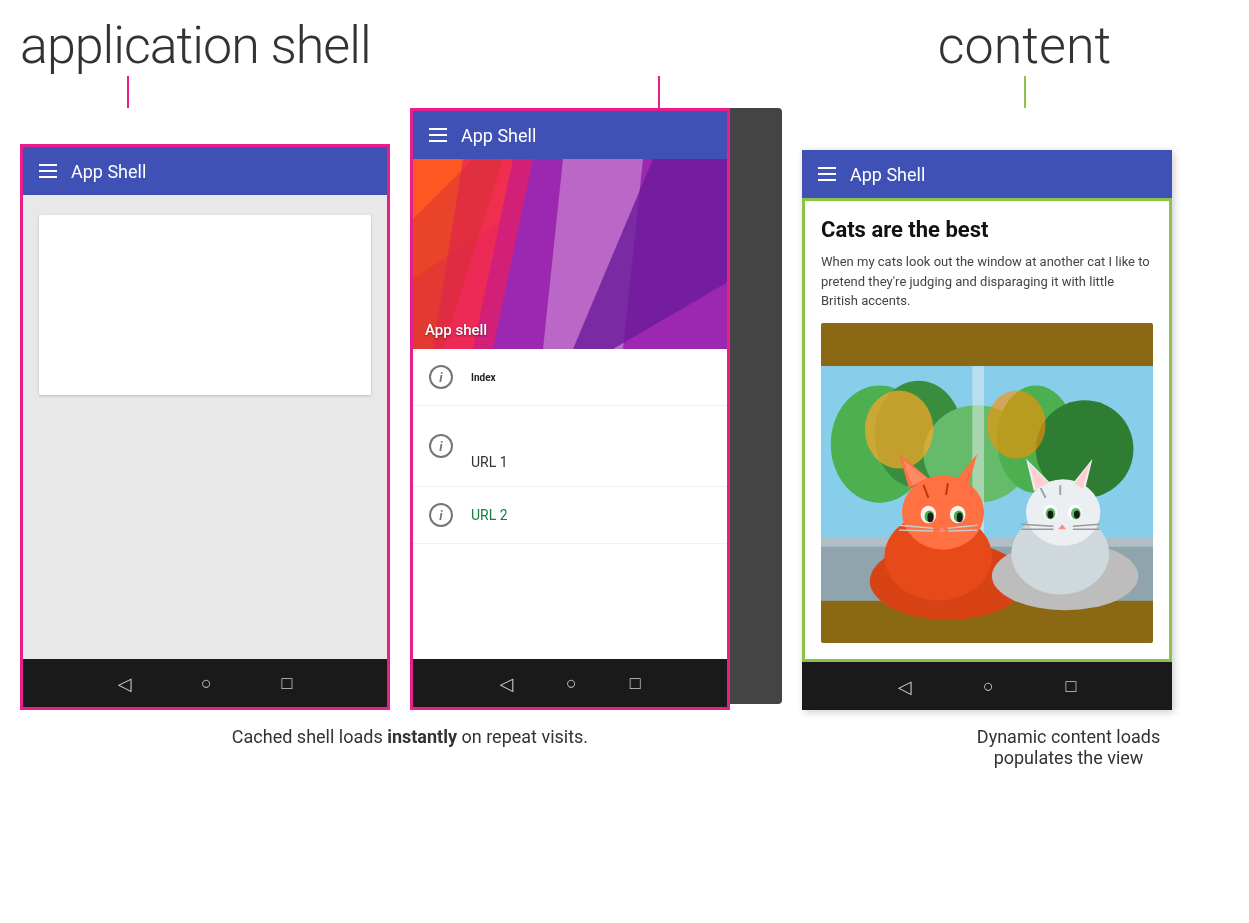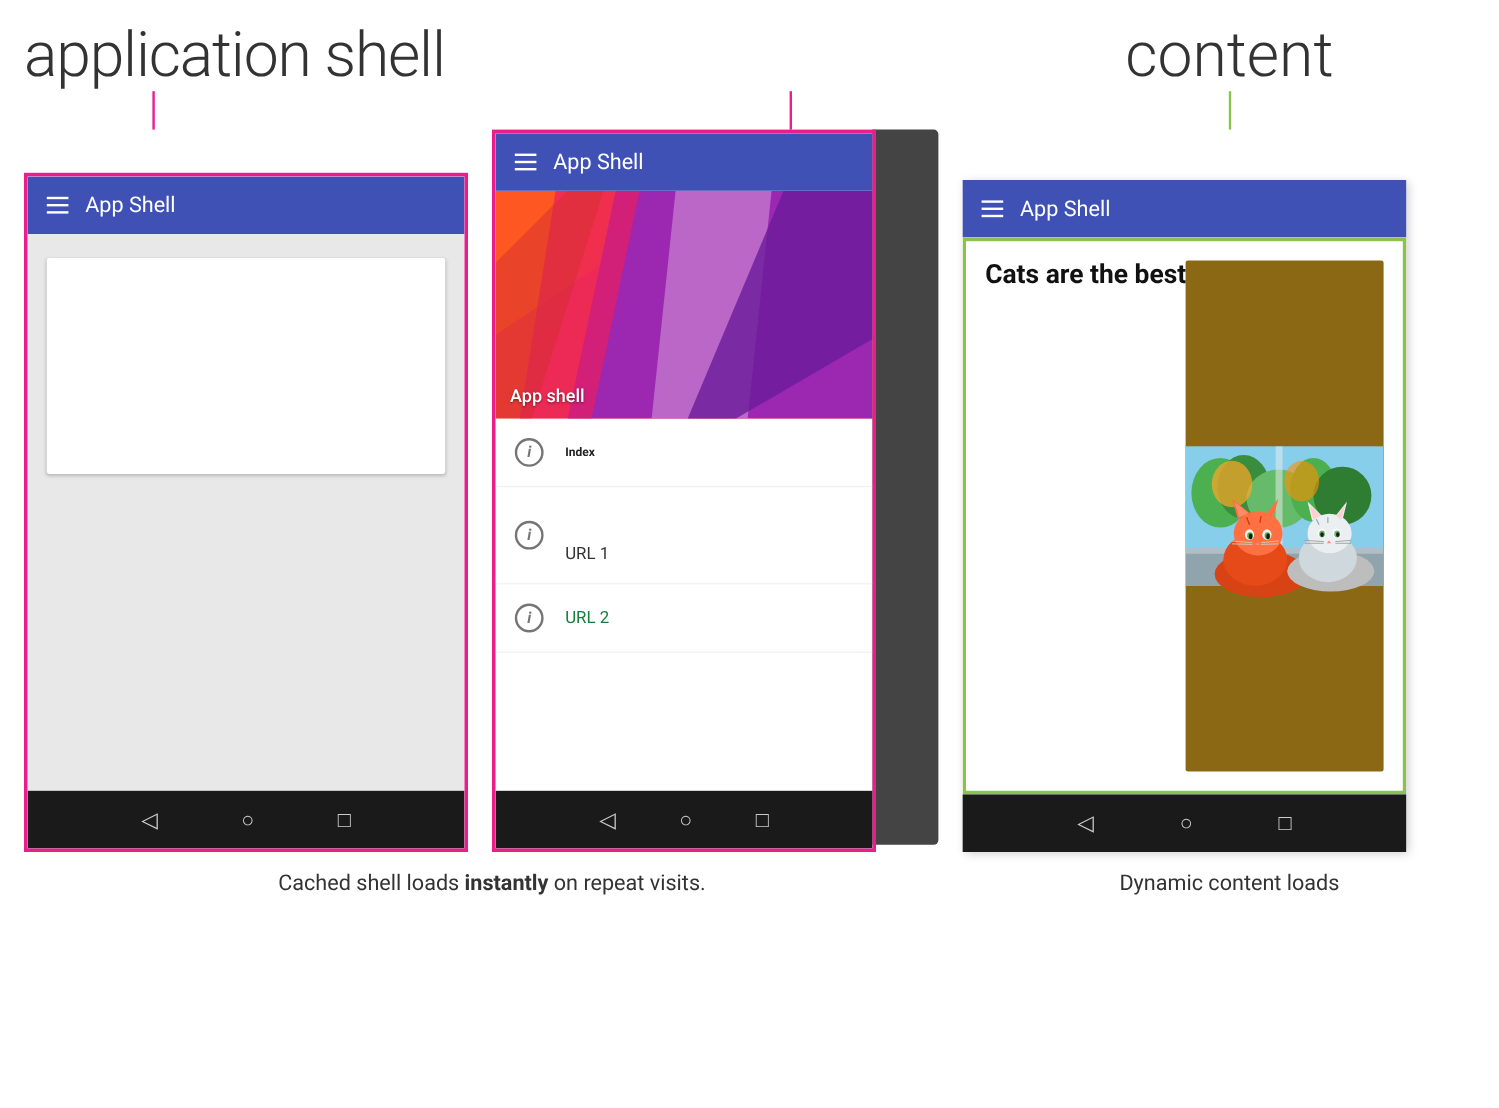--- a/index.html
+++ b/index.html
@@ -138,22 +138,23 @@
         <div style="background: #3F51B5; height: 48px; display: flex; align-items: center; padding: 0 16px; gap: 14px;">
           <div style="display: flex; flex-direction: column; gap: 4px;">
             <span style="display:block;width:18px;height:2px;background:white;"></span>
             <span style="display:block;width:18px;height:2px;background:white;"></span>
             <span style="display:block;width:18px;height:2px;background:white;"></span>
           </div>
           <span style="color:white; font-size: 18px; font-weight: 400;">App Shell</span>
         </div>
 
         <div style="background: white; height: 464px; overflow: hidden;">
-          <div style="border: 3px solid #8BC34A; margin: 0; height: 100%; display: flex; flex-direction: row; padding: 16px;">
+          <div style="border: 3px solid #8BC34A; margin: 0; height: 100%; display: flex; flex-direction: column; padding: 16px;">
             <h2 style="font-size: 22px; font-weight: 700; color: #111; margin-bottom: 10px;">Cats are the best</h2>
+            <p style="font-size: 13px; color: #444; line-height: 1.5; margin-bottom: 12px;">When my cats look out the window at another cat I like to pretend they're judging and disparaging it with little British accents.</p>
 
             <div style="flex: 1; overflow: hidden; border-radius: 2px; position: relative; background: #8B6914;">
               
               <svg viewBox="0 0 340 240" width="100%" height="100%" xmlns="http://www.w3.org/2000/svg">
 
                 <rect width="340" height="240" fill="#87CEEB"></rect>
 
                 <ellipse cx="60" cy="80" rx="50" ry="60" fill="#4CAF50"></ellipse>
                 <ellipse cx="100" cy="70" rx="45" ry="55" fill="#388E3C"></ellipse>
                 <ellipse cx="160" cy="90" rx="55" ry="50" fill="#66BB6A"></ellipse>
@@ -232,23 +233,24 @@
         <div style="height: 48px; background: #1a1a1a; display: flex; align-items: center; justify-content: space-around; padding: 0 60px;">
           <span style="color: #ccc; font-size: 18px;">◁</span>
           <span style="color: #ccc; font-size: 18px;">○</span>
           <span style="color: #ccc; font-size: 18px;">□</span>
         </div>
       </div>
     </div>
 
   </div>
 
-  <div style="display: flex; width: 100%; margin-top: 16px; padding: 0 10px;">
+  <div style="display: flex; width: 100%; margin-top: 16px; padding: 0 10px; gap: 44px;">
     <div style="width: 760px; text-align: center; font-size: 18px; color: #333;">
       <span>Cached shell loads </span><strong>instantly</strong><span> on repeat visits.</span>
     </div>
     <div style="width: 40px;"></div>
     <div style="flex: 1; text-align: center; font-size: 18px; color: #333;">
       <div>Dynamic content loads</div>
+      <div>populates the view</div>
     </div>
   </div>
 
 </div>
 
 </body></html>

